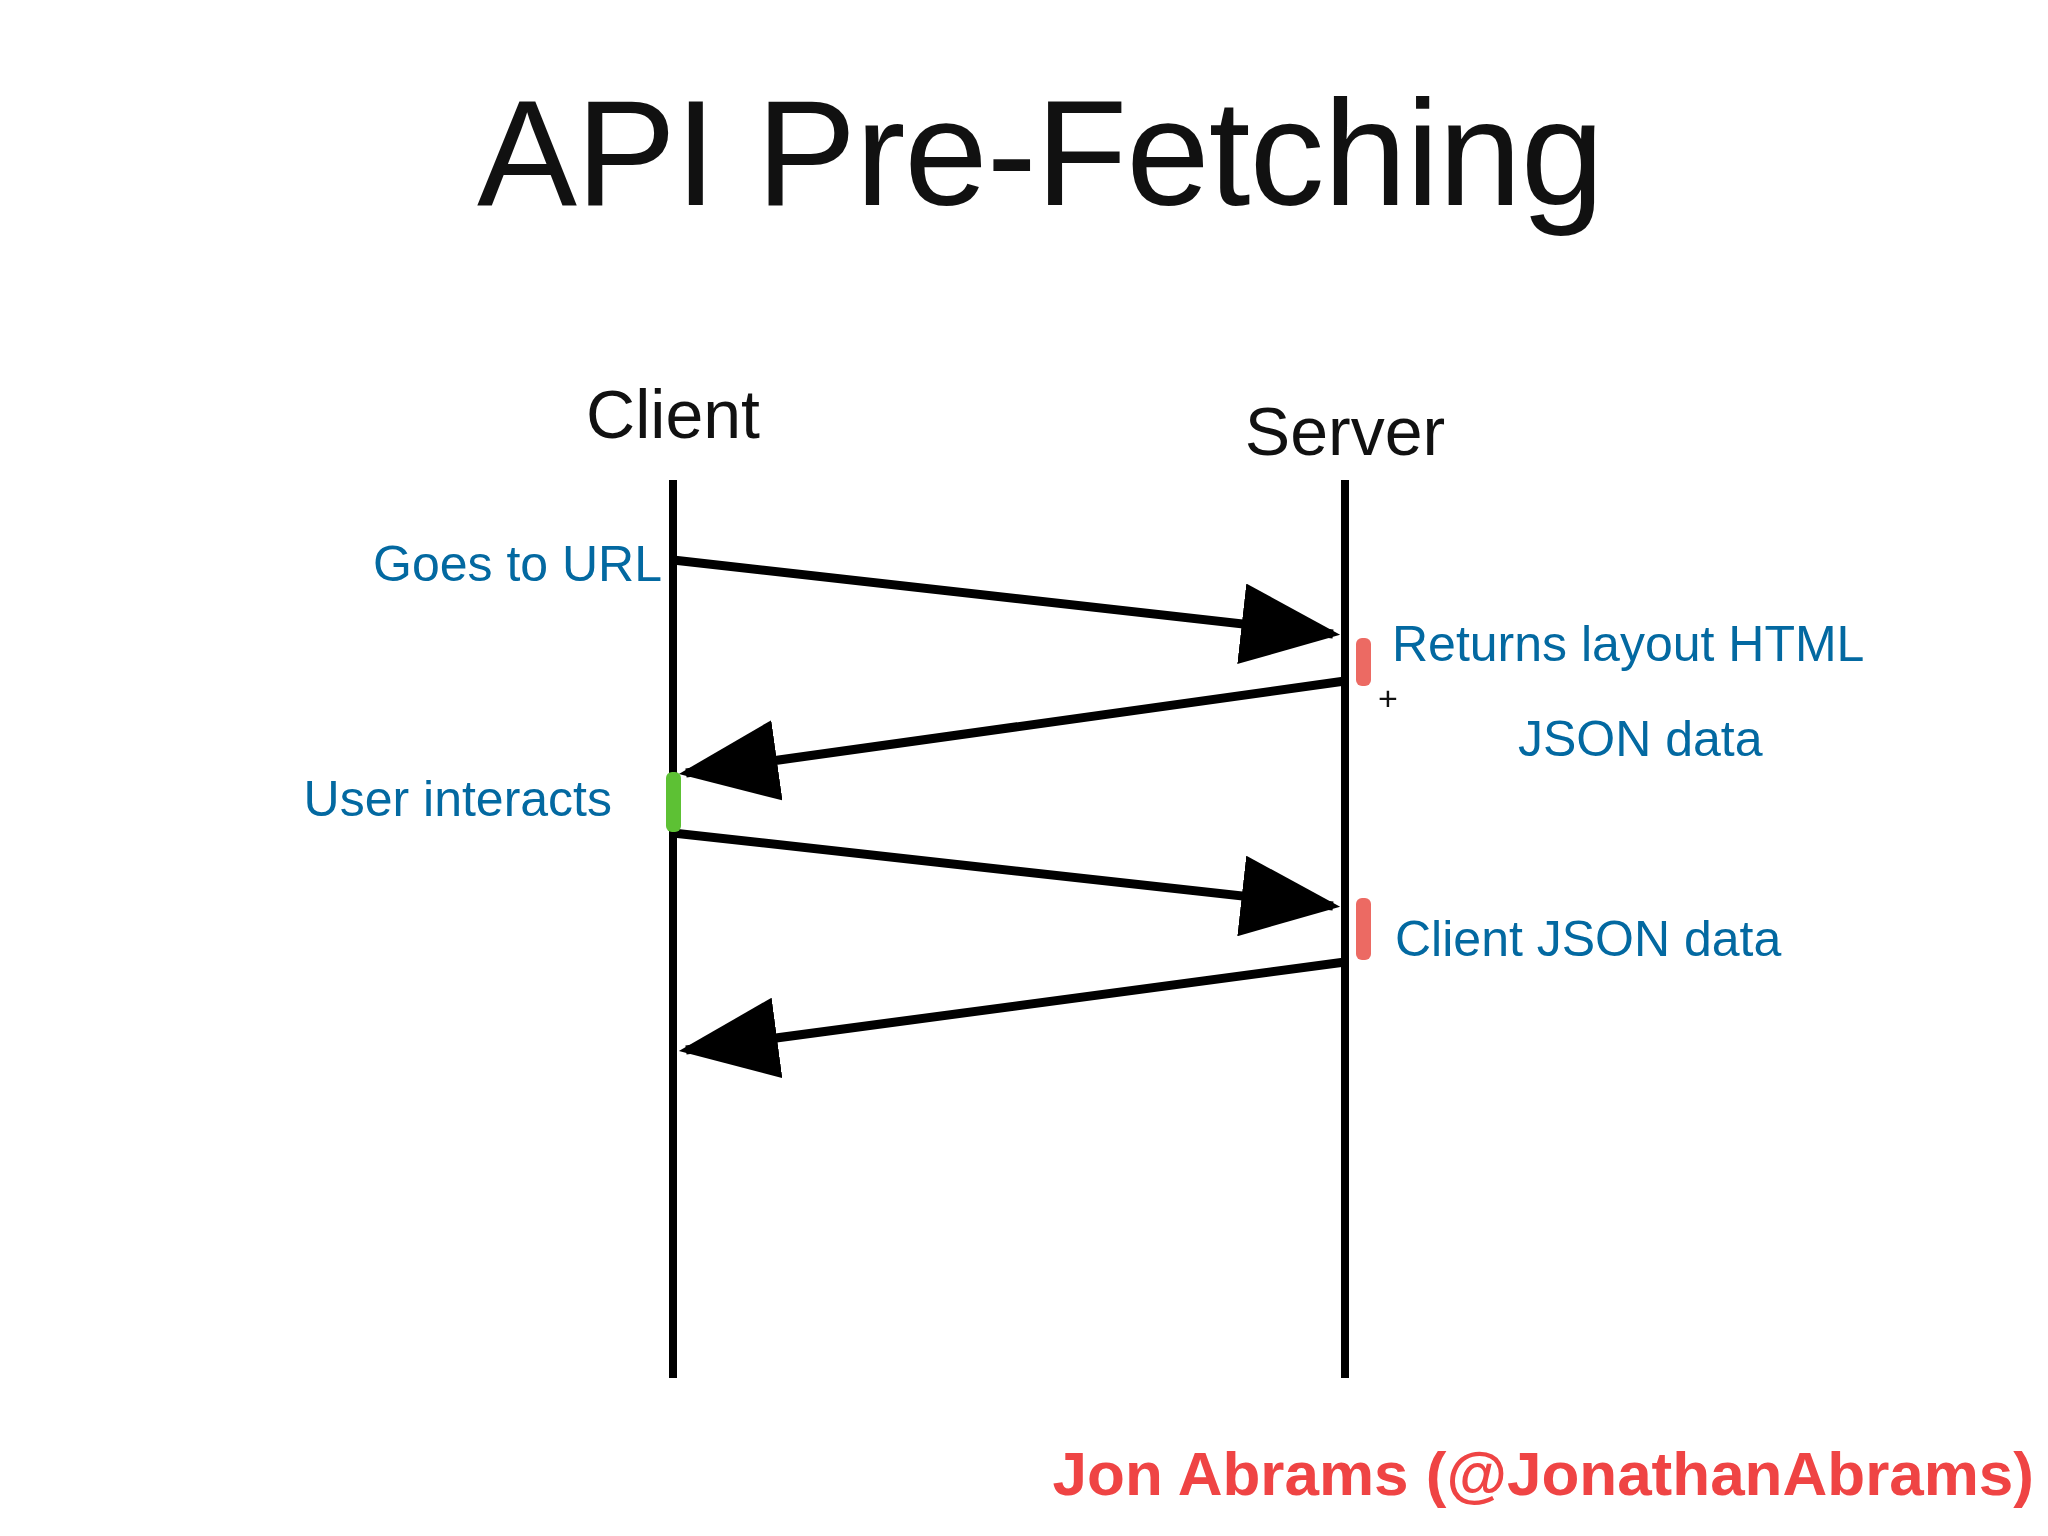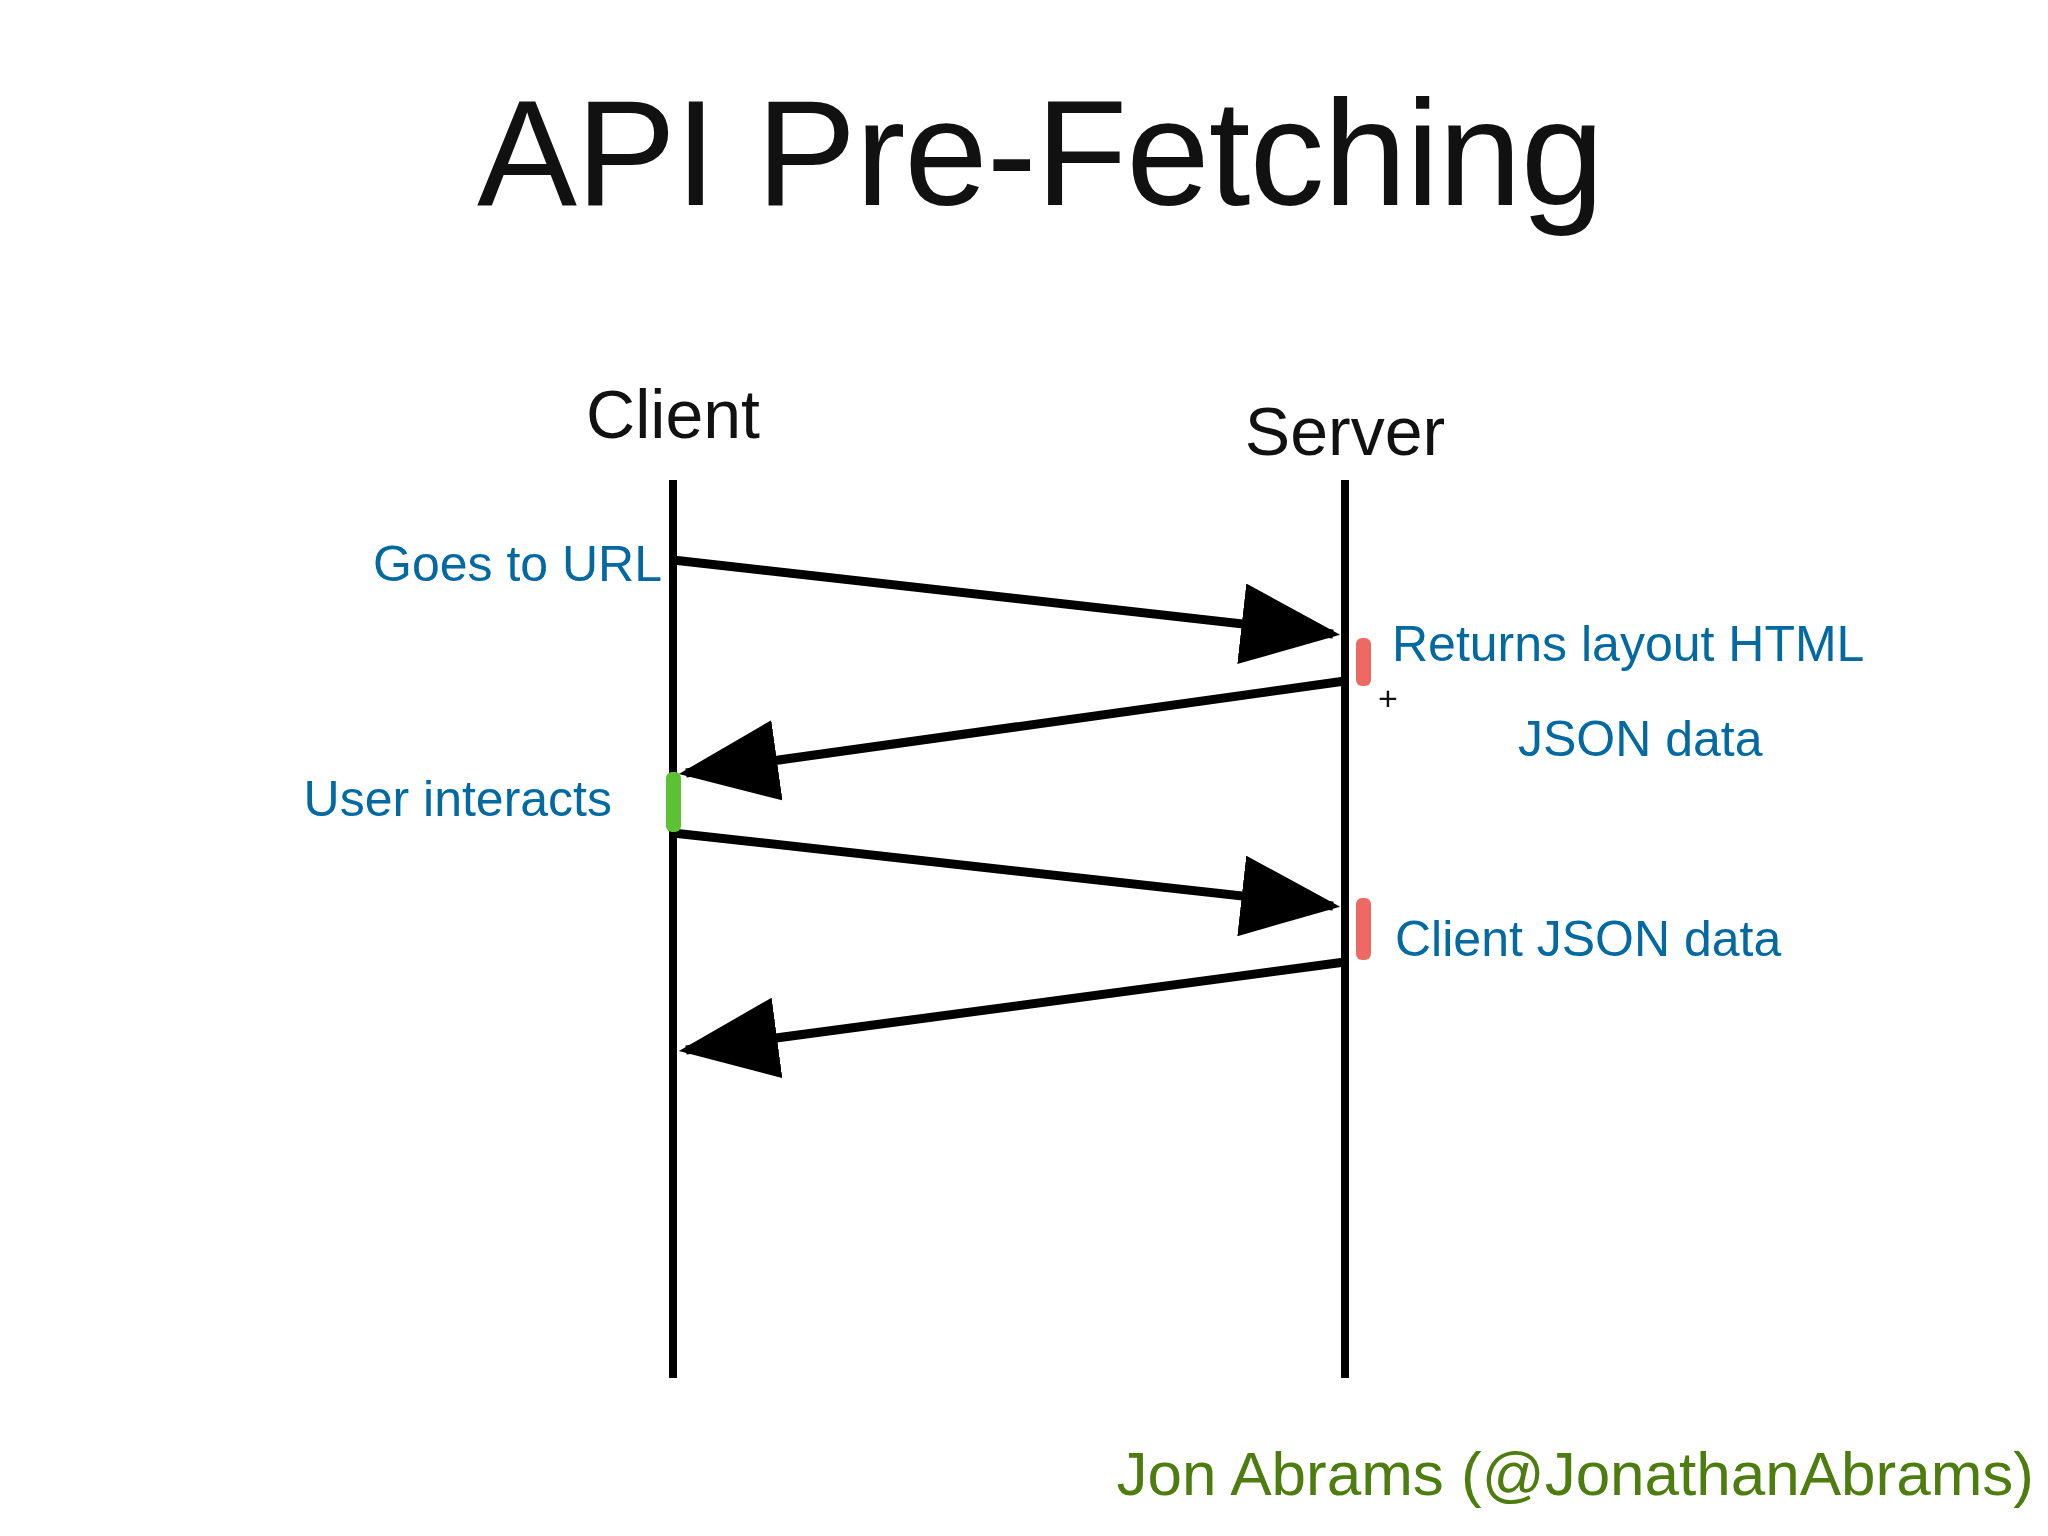--- a/index.html
+++ b/index.html
@@ -116,22 +116,22 @@
     top: 910px;
   }
 
   
   #footer-credit {
     position: absolute;
     right: 14px;
     top: 1438px;
     font-size: 62px;
     line-height: 72px;
-    font-weight: 400;
-    color: #4d7c0f;
+    font-weight: 700;
+    color: #ef4444;
     white-space: nowrap;
   }
 </style>
 </head>
 <body>
 
 <div id="slide">
 
   <div id="title">API Pre-Fetching</div>
 

